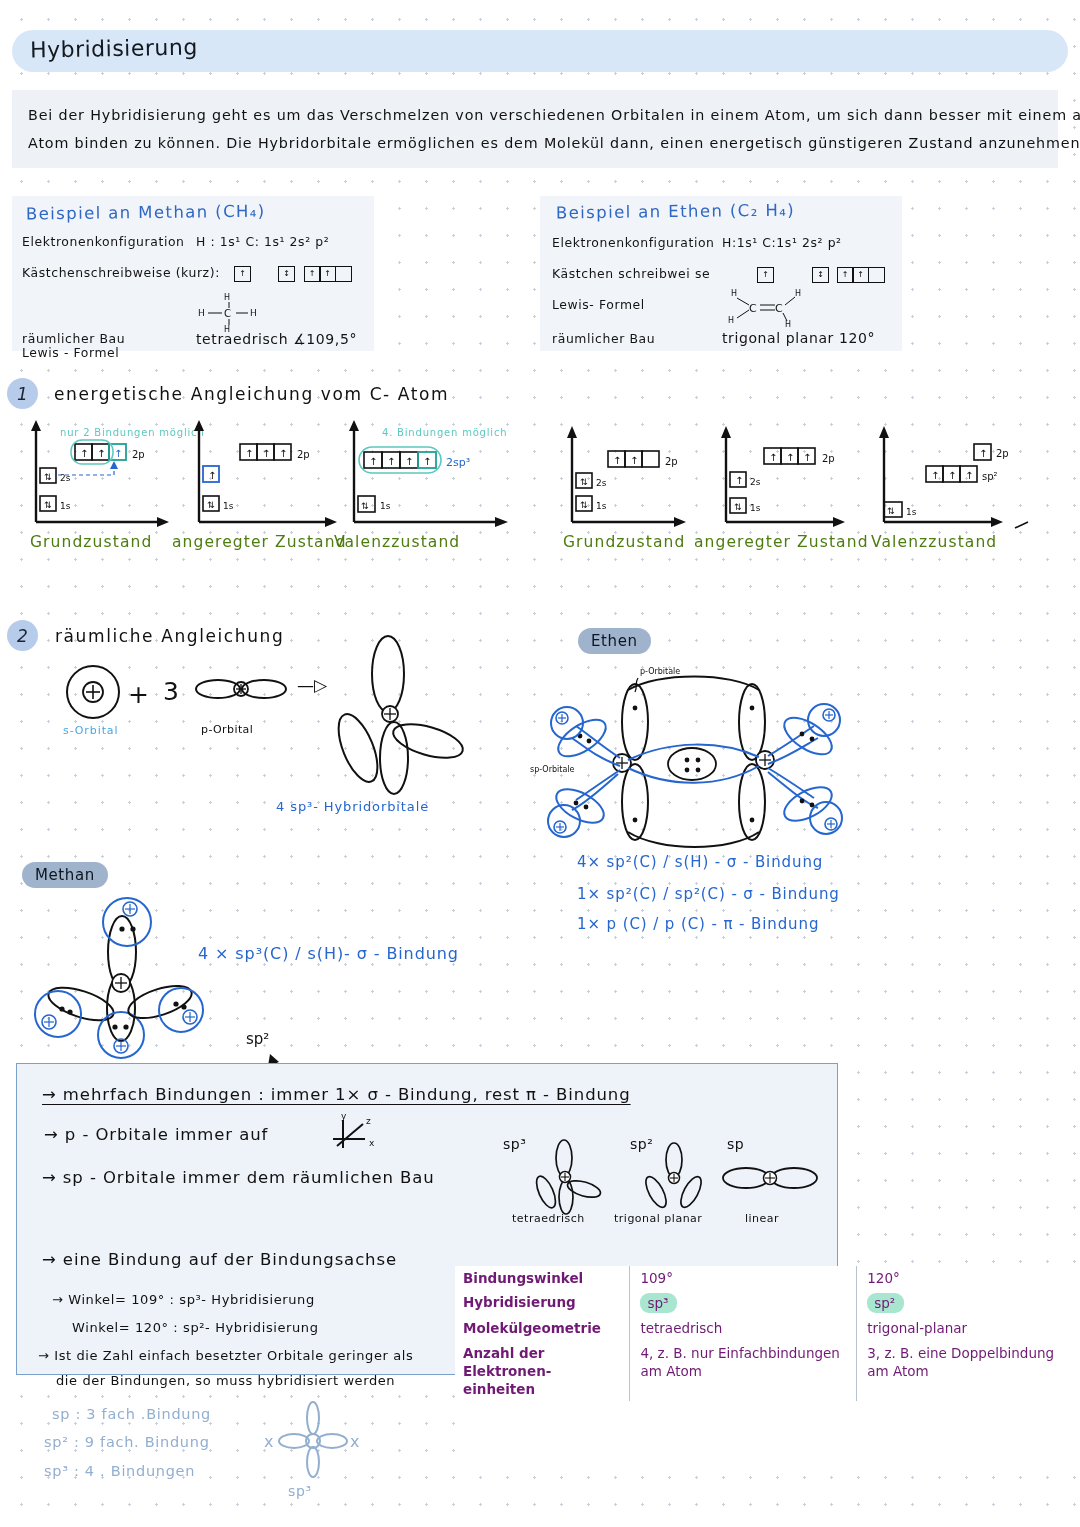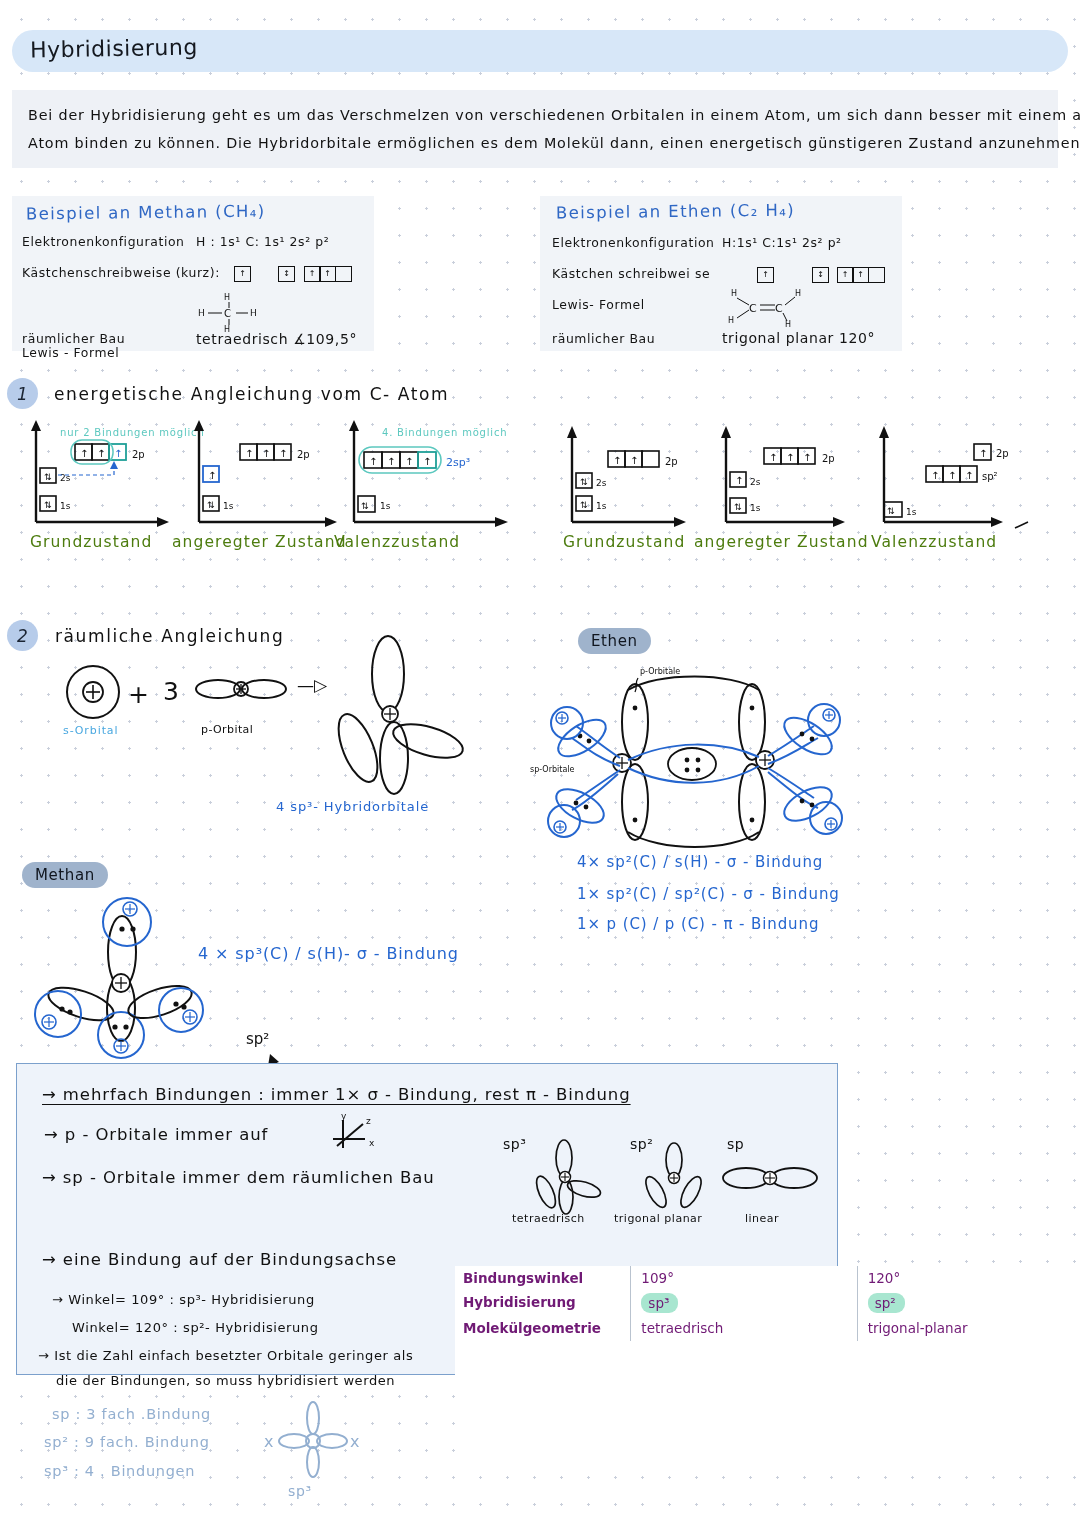--- a/index.html
+++ b/index.html
@@ -597,20 +597,25 @@
       <tr>
         <td class="lbl">Hybridisierung</td>
         <td class="c1"><span class="hl">sp³</span></td>
         <td class="c2"><span class="hl">sp²</span></td>
       </tr>
       <tr>
         <td class="lbl">Molekülgeometrie</td>
         <td class="c1">tetraedrisch</td>
         <td class="c2">trigonal-planar</td>
       </tr>
+      <tr>
+        <td class="lbl">Anzahl der Elektronen-einheiten</td>
+        <td class="c1">4, z. B. nur Einfachbindungen am Atom</td>
+        <td class="c2">3, z. B. eine Doppelbindung am Atom</td>
+      </tr>
     </tbody>
   </table>
 </div>
 
 <div class="leg" style="left:52px;top:1406px;">sp   :  3 fach .Bindung</div>
 <div class="leg" style="left:44px;top:1434px;">sp²  :  9 fach. Bindung</div>
 <div class="leg" style="left:44px;top:1463px;">sp³  :  4 . Bindungen</div>
 
 <div style="position:absolute;left:258px;top:1396px;">
   <svg width="110" height="100">

